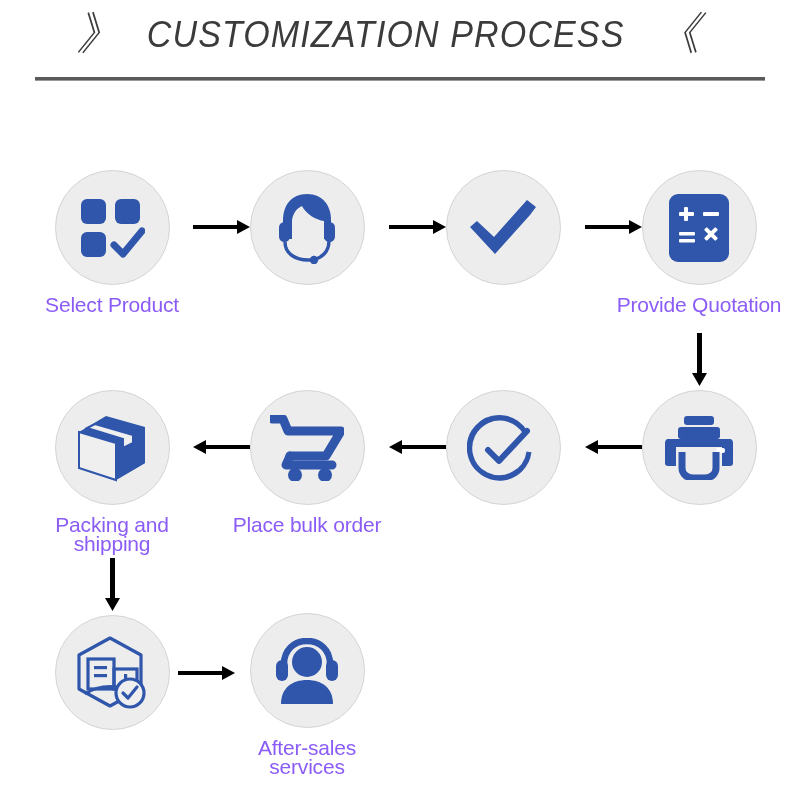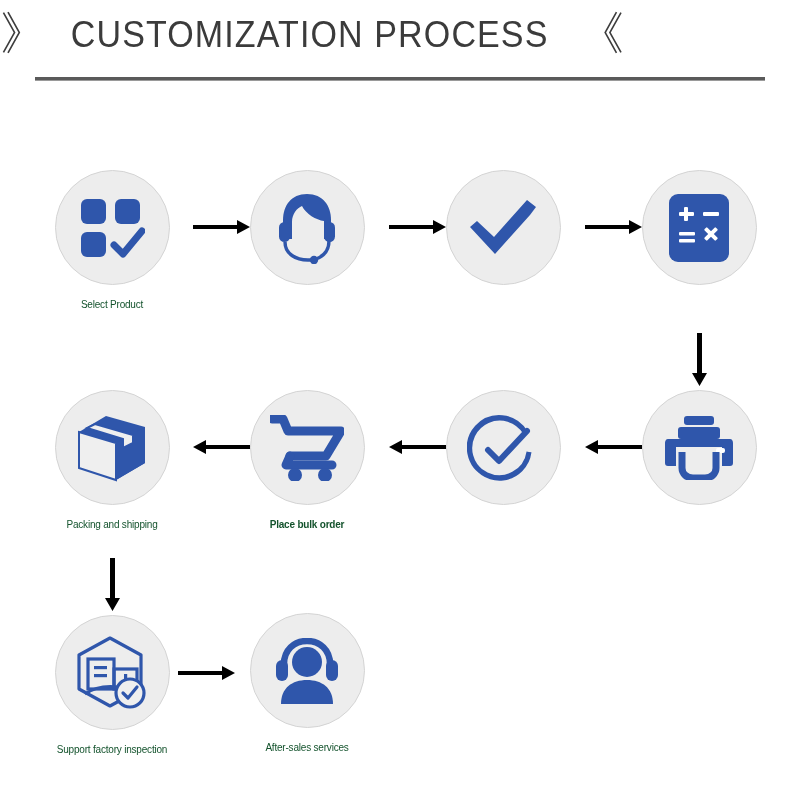--- a/index.html
+++ b/index.html
@@ -21,22 +21,23 @@
     left: 0;
     top: 0;
     width: 800px;
     height: 90px;
   }
   #title-row {
     position: absolute;
     left: 0;
     top: 12px;
     width: 696px;
-    text-align: left;
+    text-align: right;
     white-space: nowrap;
+    font-style: italic;
   }
   .title-chevron {
     display: inline-block;
     vertical-align: middle;
     font-size: 46px;
     line-height: 46px;
     color: #3d3d3d;
     font-weight: 400;
     letter-spacing: -4px;
     position: relative;
@@ -79,23 +80,23 @@
     border: 1px solid #d4d4d4;
     margin: 0 auto;
     display: flex;
     align-items: center;
     justify-content: center;
     box-sizing: border-box;
   }
   .circle svg { display: block; }
   .node-label {
     margin-top: 10px;
-    font-size: 10px;
+    font-size: 21px;
     line-height: 19px;
-    color: #14532d;
+    color: #8b5cf6;
     font-family: "Liberation Sans", sans-serif;
     white-space: pre-line;
     letter-spacing: -0.2px;
     text-align: center;
   }
   .node-label.wrap { white-space: normal; padding: 0 22px; }
 
   
   .arrow { position: absolute; }
   .arrow svg { display: block; }
@@ -153,20 +154,21 @@
       <rect x="0" y="0" width="60" height="68" rx="9" fill="#2f56ab"></rect>
       <rect x="10" y="18" width="15" height="4" rx="1" fill="#ffffff"></rect>
       <rect x="15" y="13" width="4" height="14" rx="1" fill="#ffffff"></rect>
       <rect x="34" y="18" width="16" height="4" rx="1" fill="#ffffff"></rect>
       <rect x="10" y="38" width="16" height="3.6" rx="1" fill="#ffffff"></rect>
       <rect x="10" y="45" width="16" height="3.6" rx="1" fill="#ffffff"></rect>
       <rect x="34" y="38" width="16" height="4" rx="1" fill="#ffffff" transform="rotate(45 42 40)"></rect>
       <rect x="34" y="38" width="16" height="4" rx="1" fill="#ffffff" transform="rotate(-45 42 40)"></rect>
     </svg>
   </div>
+  <div class="node-label">Provide Quotation</div>
 </div>
 
 <div class="node" style="left:614px; top:390px;">
   <div class="circle">
     <svg width="70" height="64" viewBox="0 0 70 64">
       <rect x="20" y="0" width="30" height="9" rx="3" fill="#2f56ab"></rect>
       <rect x="14" y="11" width="42" height="12" rx="3" fill="#2f56ab"></rect>
       <path d="M4 23 L66 23 C68 23 69 25 69 27 L69 47 C69 49 68 50 66 50
                L58 50 L58 31 L12 31 L12 50 L4 50 C2 50 1 49 1 47
                L1 27 C1 25 2 23 4 23 Z" fill="#2f56ab"></path>
@@ -178,21 +180,21 @@
 
 <div class="node" style="left:418px; top:390px;">
   <div class="circle">
     <svg width="72" height="72" viewBox="0 0 72 72">
       <path d="M58 20 A30 30 0 1 0 62 40 A30 30 0 0 1 36 66 A30 30 0 1 1 58 20 Z" fill="none" stroke="#2f56ab" stroke-width="5" stroke-linecap="round"></path>
       <path d="M21 38 L32 49 L60 19" fill="none" stroke="#2f56ab" stroke-width="6" stroke-linecap="round" stroke-linejoin="round"></path>
     </svg>
   </div>
 </div>
 
-<div class="node" style="left:222px; top:390px;font-weight:bold;">
+<div class="node" style="left:222px; top:390px;">
   <div class="circle">
     <svg width="74" height="66" viewBox="0 0 74 66">
       <path d="M2 4 L13 4 L18 16 L71 16 L56 41 L20 41" fill="none" stroke="#2f56ab" stroke-width="9" stroke-linecap="round" stroke-linejoin="round"></path>
       <path d="M20 41 L16 50 L62 50" fill="none" stroke="#2f56ab" stroke-width="9" stroke-linecap="round" stroke-linejoin="round"></path>
       <circle cx="25" cy="60" r="7" fill="#2f56ab"></circle>
       <circle cx="55" cy="60" r="7" fill="#2f56ab"></circle>
     </svg>
   </div>
   <div class="node-label">Place bulk order</div>
 </div>
@@ -216,21 +218,20 @@
       <rect x="13" y="23" width="26" height="30" fill="none" stroke="#2f56ab" stroke-width="3.2"></rect>
       <rect x="19" y="30" width="13" height="3.2" fill="#2f56ab"></rect>
       <rect x="19" y="38" width="13" height="3.2" fill="#2f56ab"></rect>
       <rect x="39" y="33" width="23" height="20" fill="none" stroke="#2f56ab" stroke-width="3.2"></rect>
       <rect x="49" y="38" width="3.2" height="12" fill="#2f56ab"></rect>
       <path d="M10 58 C24 48 46 48 62 58" fill="none" stroke="#2f56ab" stroke-width="3.2"></path>
       <circle cx="55" cy="57" r="14" fill="#efefef" stroke="#2f56ab" stroke-width="3.2"></circle>
       <path d="M48 57 L53 62 L62 51" fill="none" stroke="#2f56ab" stroke-width="3.2" stroke-linecap="round" stroke-linejoin="round"></path>
     </svg>
   </div>
-  <div class="node-label wrap">Support factory inspection</div>
 </div>
 
 <div class="node" style="left:222px; top:613px;">
   <div class="circle">
     <svg width="72" height="66" viewBox="0 0 72 66">
       <path d="M13 31 L13 26 C13 12 23 3 36 3 C49 3 59 12 59 26 L59 31" fill="none" stroke="#2f56ab" stroke-width="6.5" stroke-linecap="round"></path>
       <rect x="5" y="22" width="12" height="21" rx="6" fill="#2f56ab"></rect>
       <rect x="55" y="22" width="12" height="21" rx="6" fill="#2f56ab"></rect>
       <circle cx="36" cy="24" r="15" fill="#2f56ab"></circle>
       <path d="M10 66 C10 50 21 42 36 42 C51 42 62 50 62 66 Z" fill="#2f56ab"></path>

